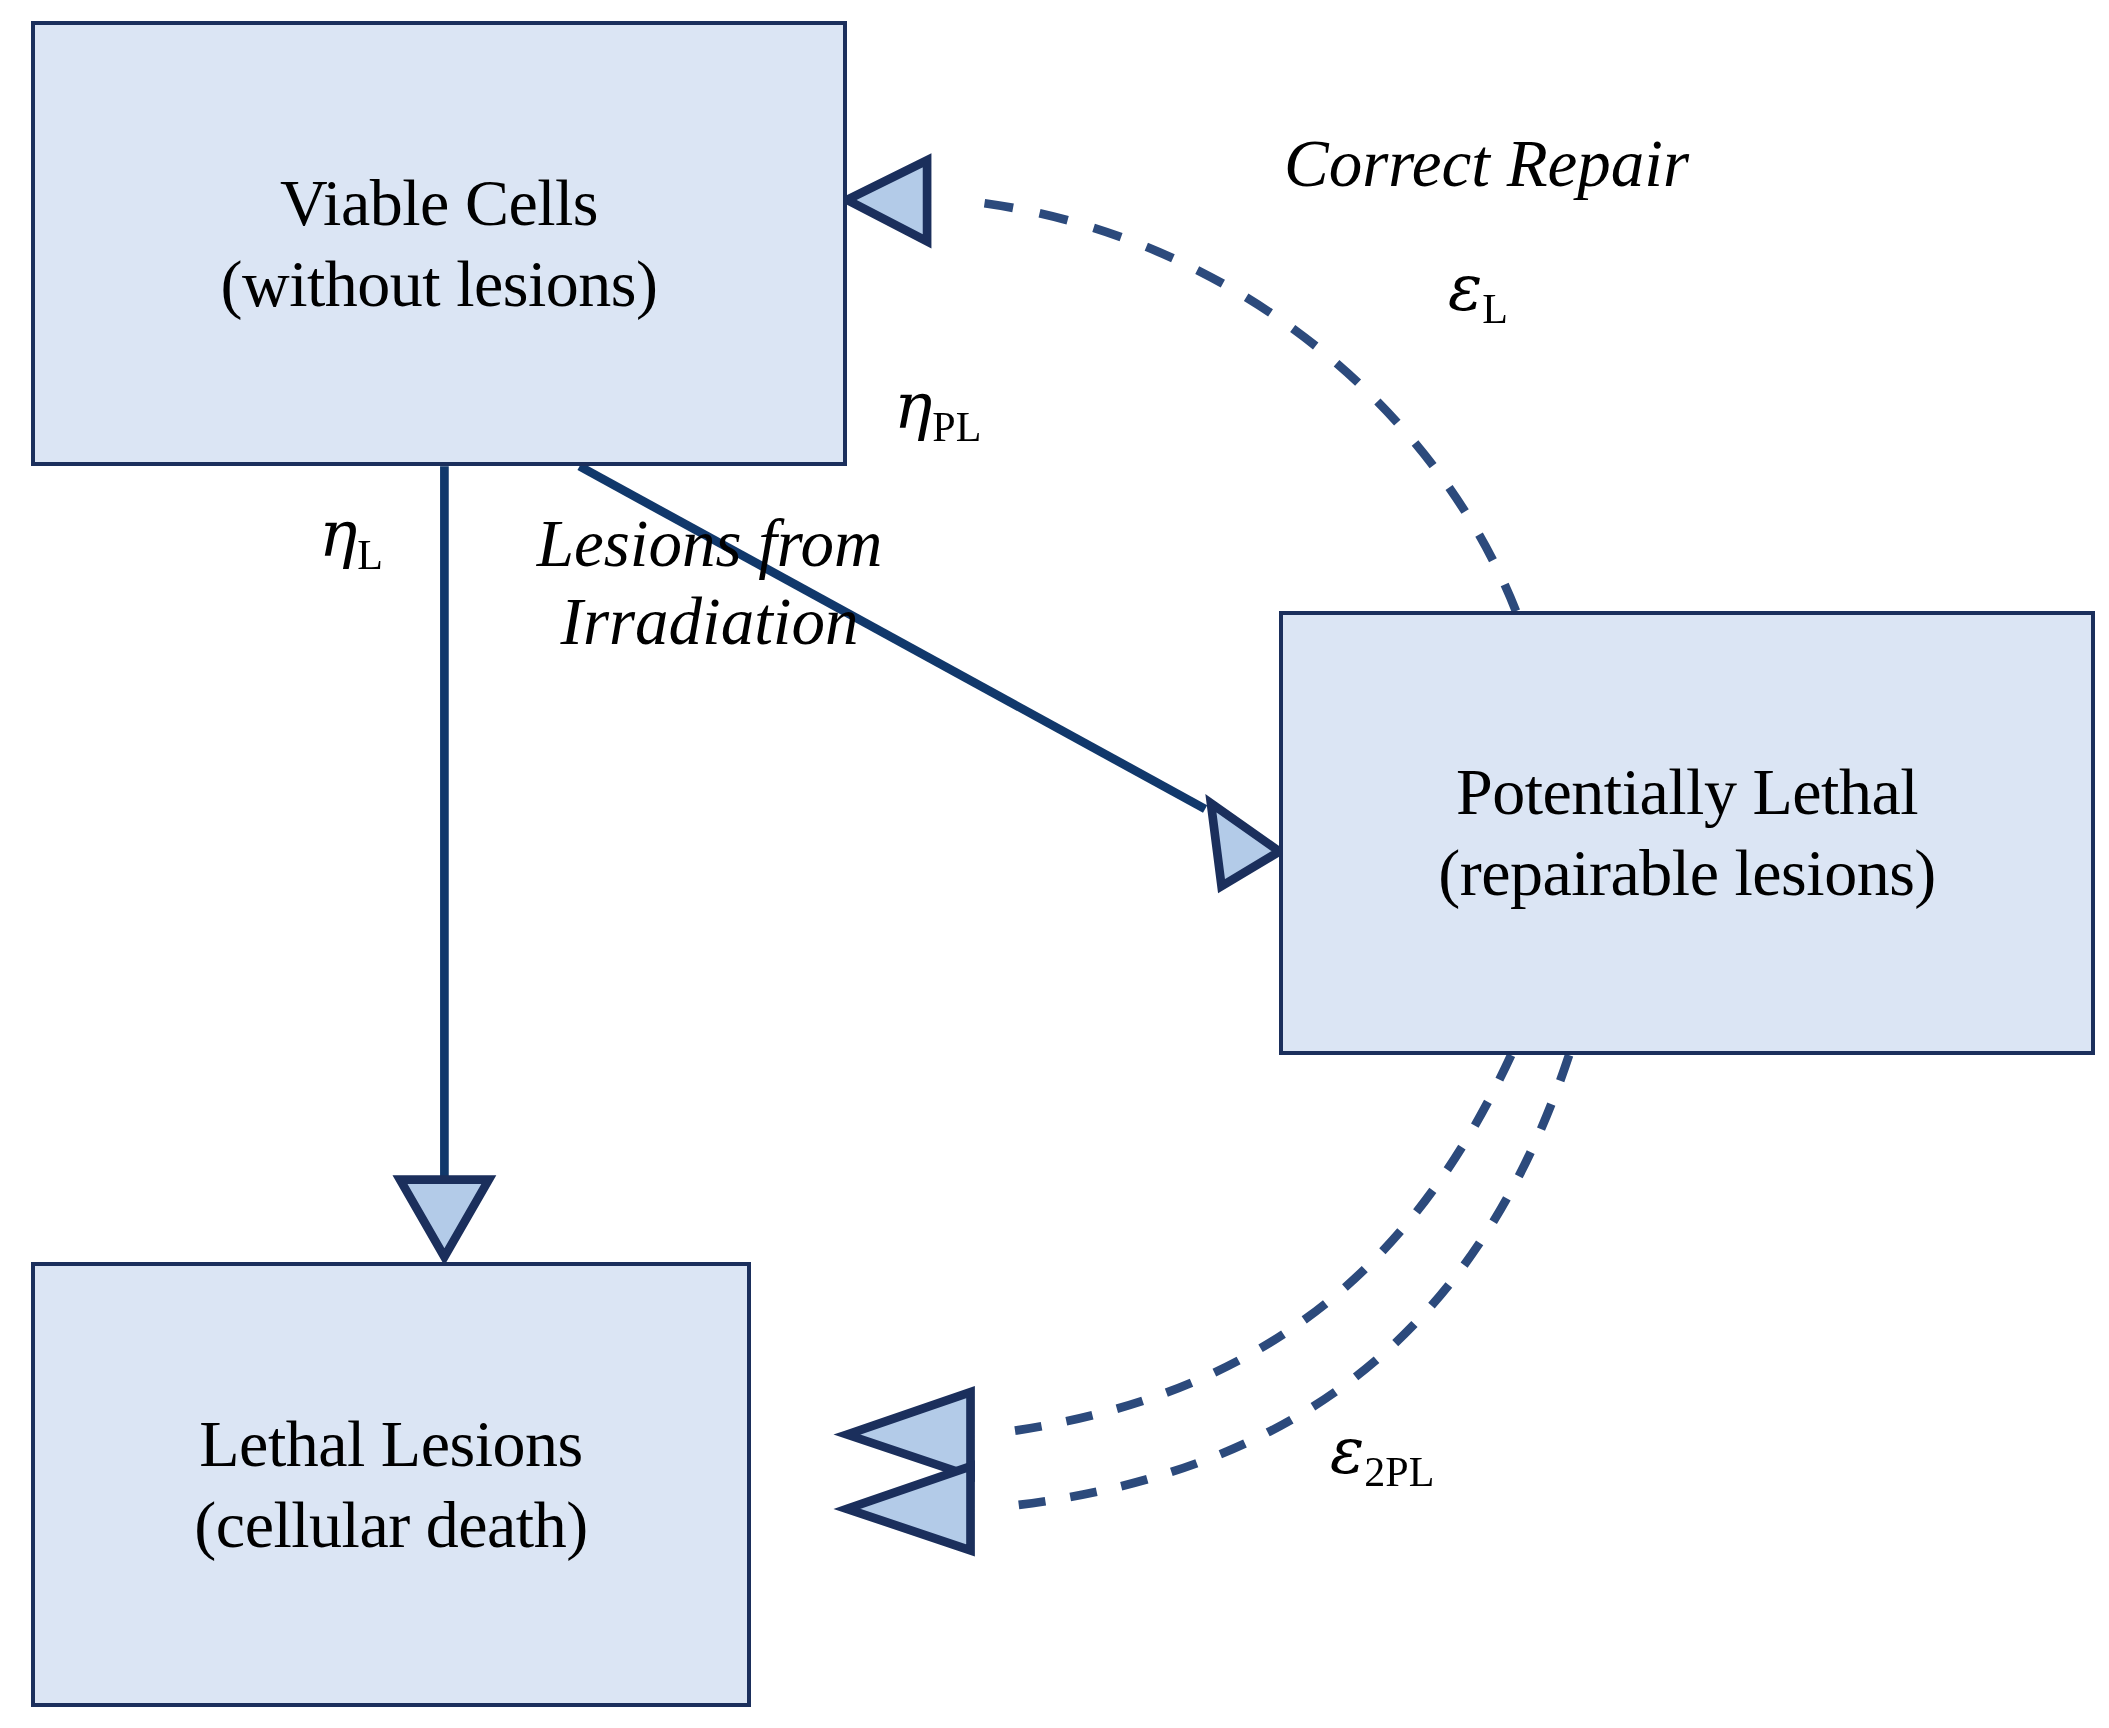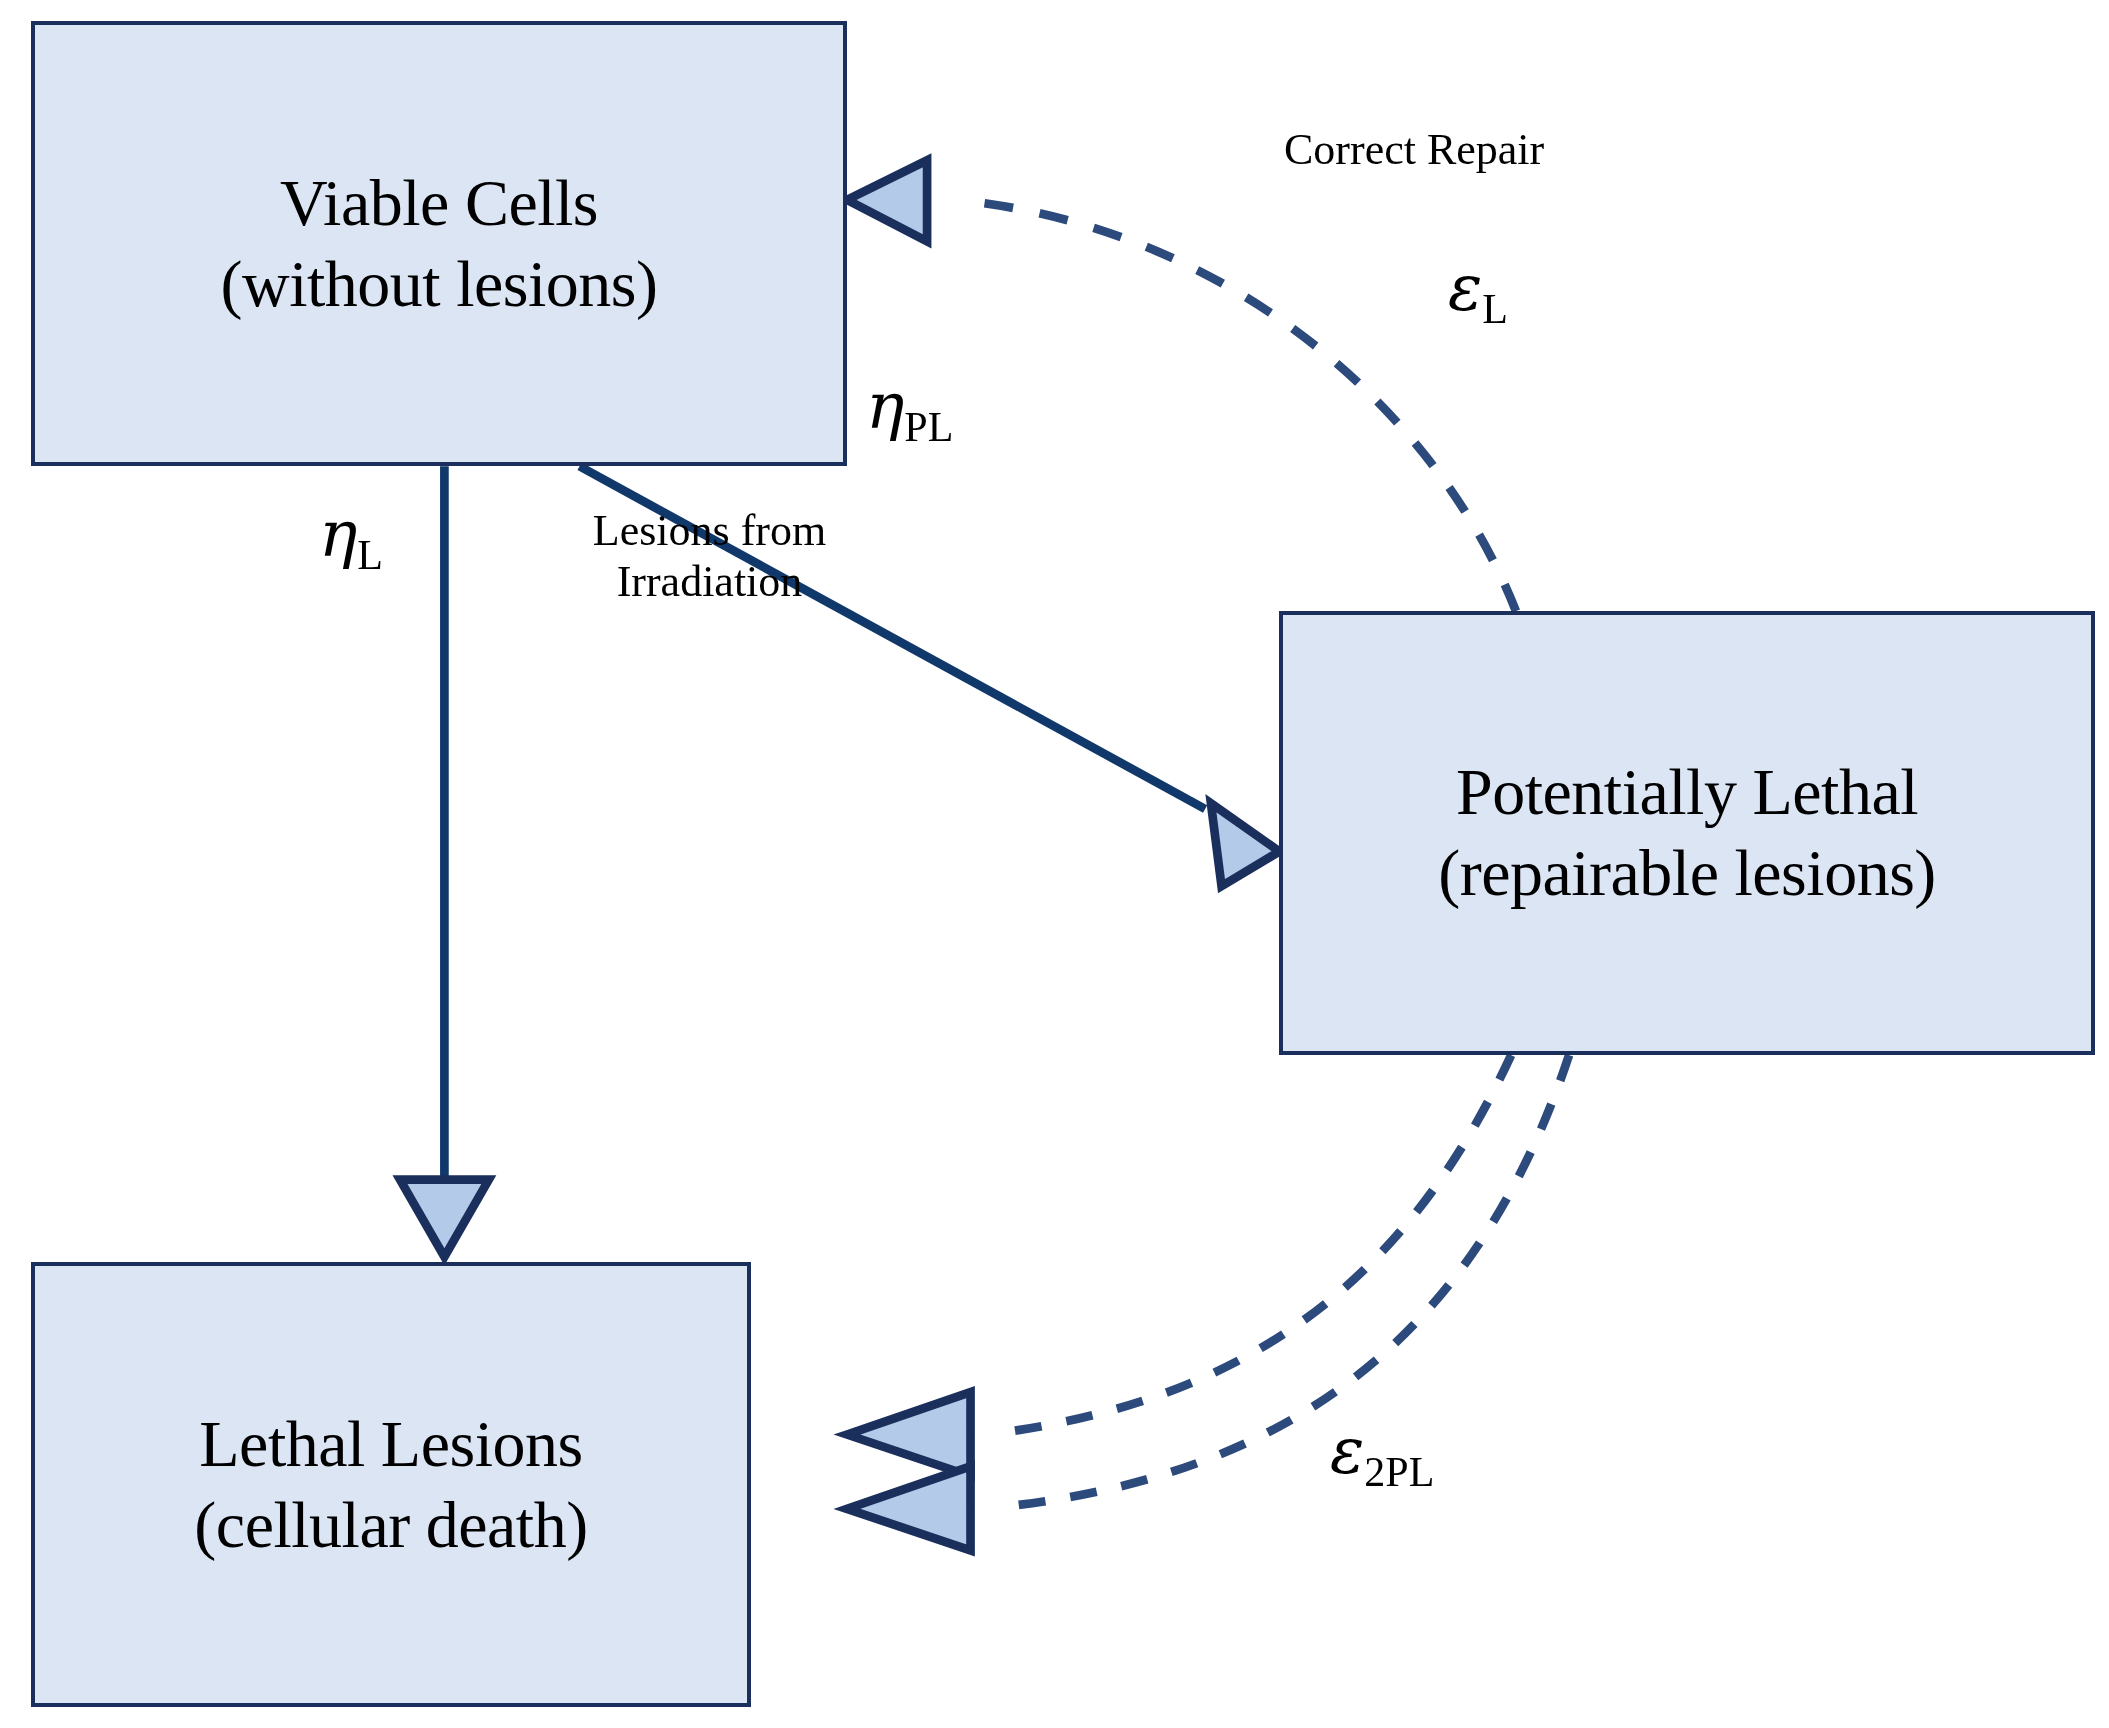--- a/index.html
+++ b/index.html
@@ -47,29 +47,29 @@
   #node-viable       { left: 31px;   top: 21px;   width: 816px;  height: 445px; }
   #node-potentially  { left: 1279px; top: 611px;  width: 816px;  height: 444px; }
   #node-lethal       { left: 31px;   top: 1262px; width: 720px;  height: 445px; }
 
   .edge-label {
     position: absolute;
     color: #000000;
     font-family: "Liberation Serif", "DejaVu Serif", serif;
     white-space: nowrap;
   }
-  .edge-label.italic { font-size: 44px; line-height: 1.18; }
+  .edge-label.italic { font-style: italic; font-size: 67px; line-height: 1.18; }
   .edge-label.symbol { font-style: normal; font-size: 60px; }
   .edge-label .sym   { font-style: italic; font-family: "DejaVu Serif", serif; font-size: 64px; }
   .edge-label .sub   { font-style: normal; font-size: 42px; vertical-align: sub; letter-spacing: 0px; }
   .edge-label.multi  { text-align: center; line-height: 1.16; }
 
   #label-correct-repair { left: 1284px; top: 124px; }
   #label-eps-l          { left: 1448px; top: 251px; }
-  #label-eta-pl         { left: 866px;  top: 369px; }
+  #label-eta-pl         { left: 894px;  top: 369px; }
   #label-eta-l          { left: 319px;  top: 497px; }
   #label-lesions-irrad  { left: 502px;  top: 505px; width: 415px; }
   #label-binary         { left: 1472px; top: 1313px; }
   #label-eps-2pl        { left: 1330px; top: 1414px; }
 </style>
 </head>
 <body>
 
 <div id="diagram-root">
 

